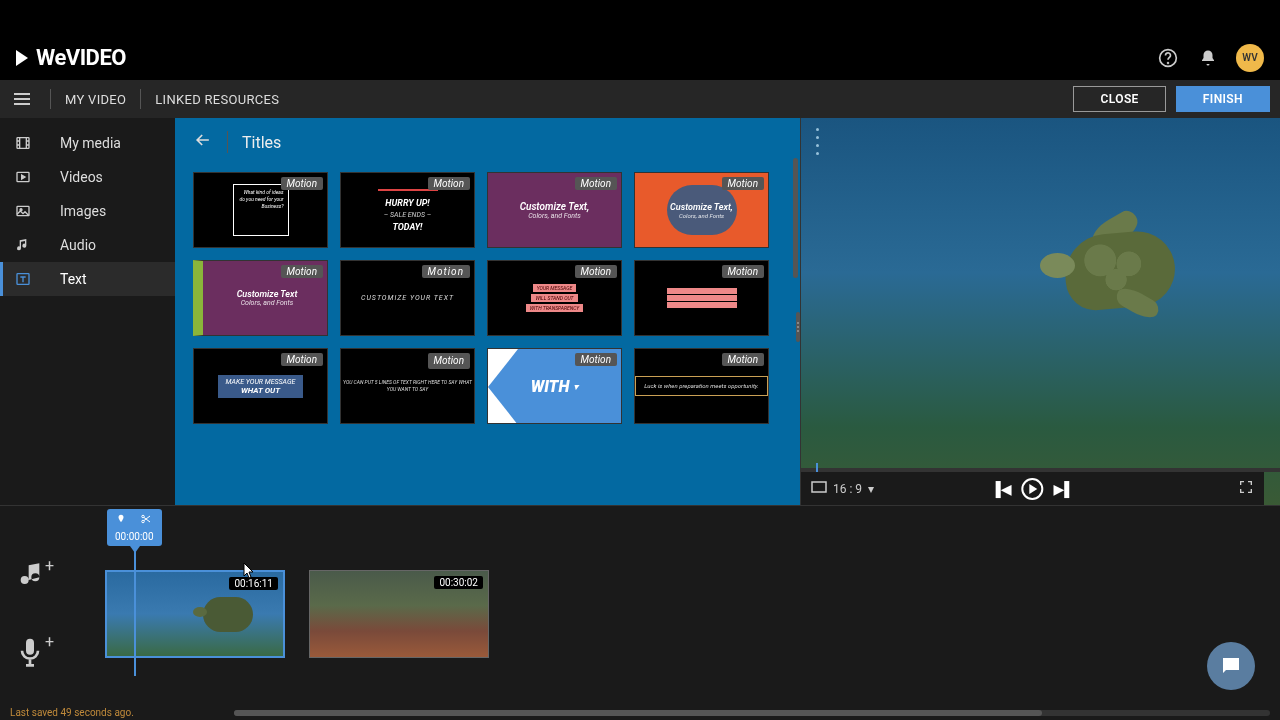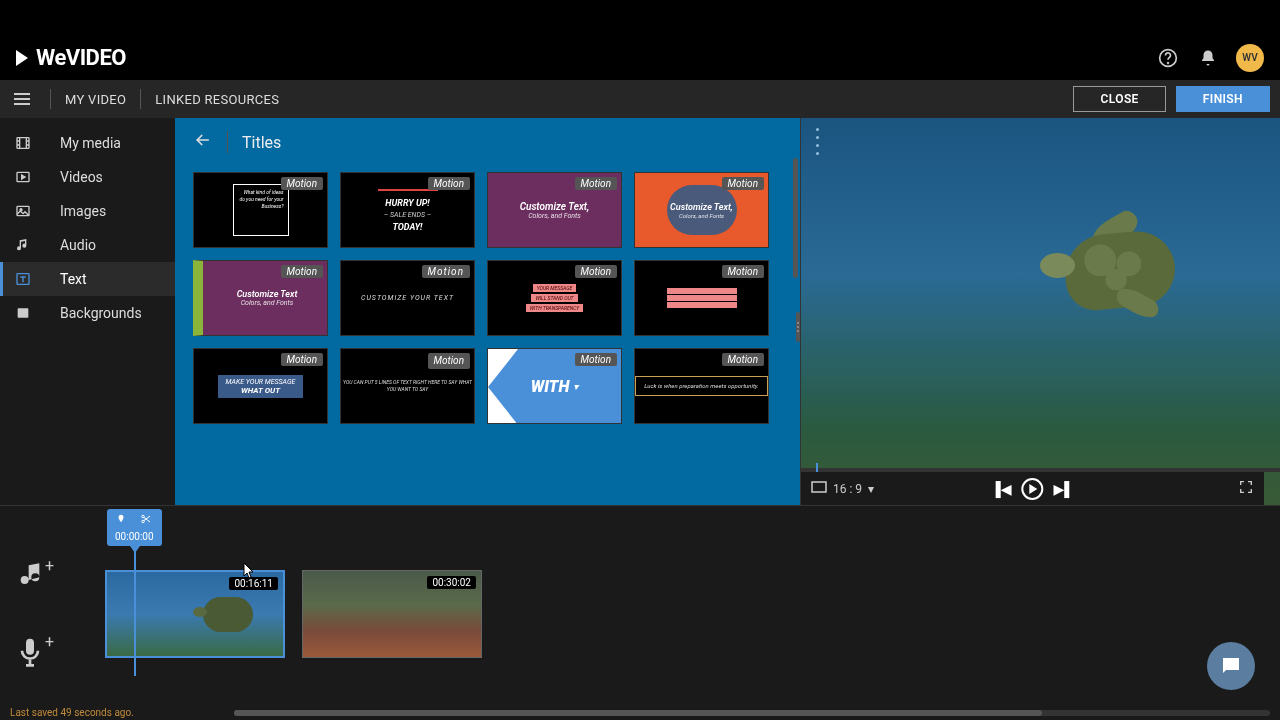--- a/index.html
+++ b/index.html
@@ -78,21 +78,21 @@
 .timeline { height:200px; background:#1a1a1a; display:flex; position:relative; border-top:1px solid #333;}
 .tl-tracks { width:60px; display:flex; flex-direction:column; justify-content:center; align-items:center; gap:40px; padding-top:20px;}
 .track-btn{position:relative;cursor:pointer;color:#ccc;}
 .track-btn svg{width:32px;height:32px;}
 .plus{position:absolute;top:-4px;right:-8px;font-size:16px;color:#ccc;}
 .tl-main{flex:1;position:relative;padding-top:5px;}
 .playhead-marker{position:absolute;left:47px;top:3px;background:#4a90d9;border-radius:3px;padding:4px 8px;display:flex;flex-direction:column;align-items:center;gap:4px;font-size:10px;z-index:5;}
 .playhead-marker .row1{display:flex;gap:14px;}
 .playhead-line{position:absolute;left:50%;top:100%;width:2px;height:130px;background:#4a90d9;}
 .playhead-line::before{content:"";position:absolute;top:0;left:-4px;width:0;height:0;border-left:5px solid transparent;border-right:5px solid transparent;border-top:7px solid #4a90d9;}
-.clips{position:absolute;top:64px;left:45px;display:flex;gap:17px;}
+.clips{position:absolute;top:64px;left:45px;display:flex;gap:24px;}
 .clip{width:180px;height:88px;border:1px solid #666;position:relative;cursor:pointer;overflow:hidden;}
 .clip.selected{border:2px solid #4a90d9;}
 .clip .dur{position:absolute;top:5px;right:5px;background:#000;color:#fff;font-size:10px;padding:1px 5px;border-radius:2px;}
 .clip1{background:linear-gradient(180deg,#2a6aa0 0%,#3a7ab0 50%,#3a6a45 100%);}
 .clip2{background:linear-gradient(180deg,#4a5a4a 0%,#5a6a4a 40%,#7a4a3a 70%,#9a5a3a 100%);}
 .clip3{background:linear-gradient(180deg,#5a8ab5 0%,#6a9ac5 50%,#4a7aa5 100%);}
 .clip3 .shadow{position:absolute;right:15px;top:20px;width:60px;height:35px;background:#1a3a55;border-radius:50%;opacity:.8;}
 .clip-turtle{position:absolute;right:30px;top:25px;width:50px;height:35px;background:#4a5a35;border-radius:25px;}
 .clip-turtle::before{content:"";position:absolute;left:-10px;top:10px;width:14px;height:10px;background:#5a6a40;border-radius:50%;}
 .cursor{position:absolute;left:183px;top:56px;width:12px;height:18px;z-index:10;}
@@ -190,28 +190,20 @@
     </div>
     <div class="side-item active">
       <span class="side-icon">
           <svg width="16" height="16" viewBox="0 0 24 24" fill="none" stroke="#4a90d9" stroke-width="2">
             <rect x="3" y="4" width="18" height="16" rx="1"></rect>
             <path d="M8 9h8M12 9v8"></path>
           </svg>
         </span>
       <span>Text</span>
     </div>
-    <div class="side-item">
-      <span class="side-icon">
-          <svg width="16" height="16" viewBox="0 0 24 24" fill="#ccc">
-            <rect x="4" y="5" width="16" height="14" rx="1"></rect>
-          </svg>
-        </span>
-      <span>Backgrounds</span>
-    </div>
   </div>
 
   <div class="content">
     <div class="library">
       <div class="lib-head">
         <span class="back-icon">
           <svg width="20" height="20" viewBox="0 0 24 24" fill="none" stroke="#ddd" stroke-width="2">
               <path d="M19 12H5M11 6l-6 6 6 6"></path>
             </svg>
         </span>

